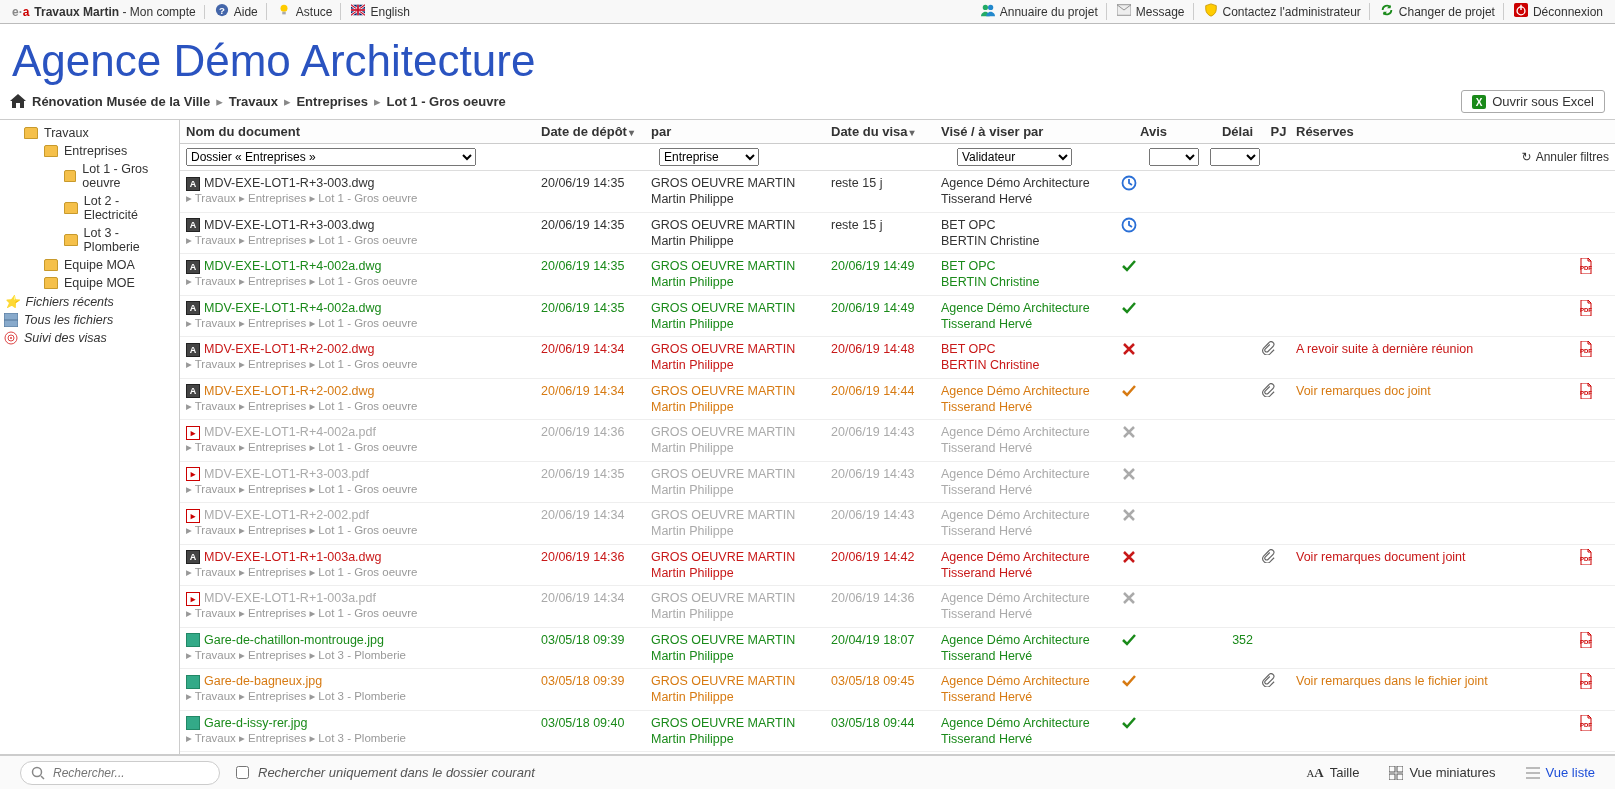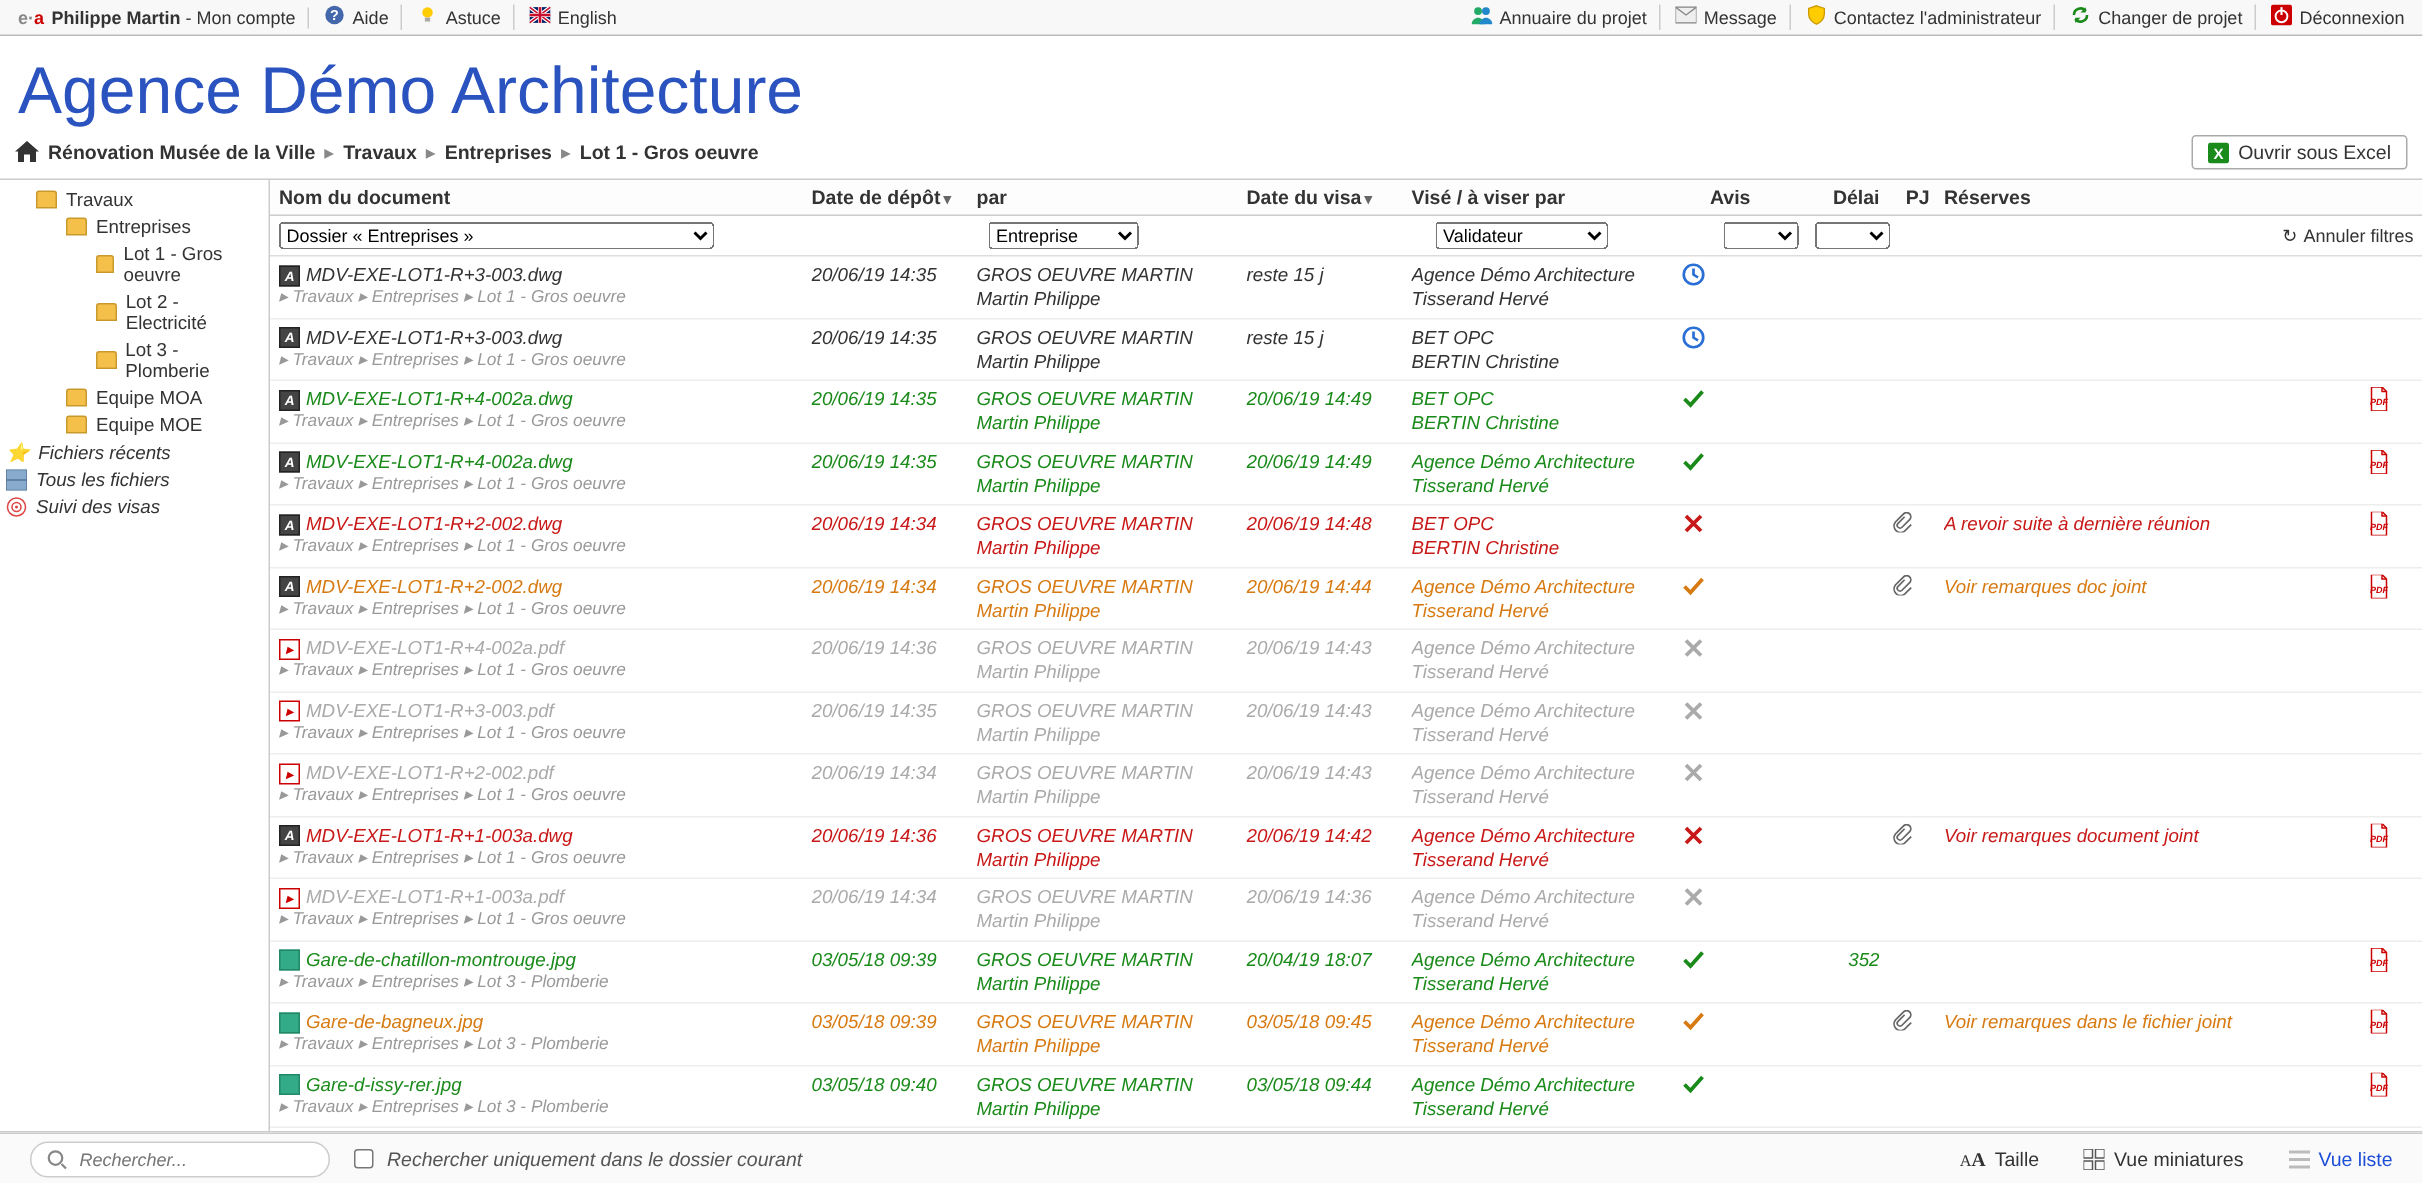--- a/index.html
+++ b/index.html
@@ -44,21 +44,21 @@
   .col-date { width:110px; }
   .col-par  { width:180px; }
   .col-visa { width:110px; }
   .col-visepar { width:180px; }
   .col-avis { width:65px; text-align:center;}
   .col-delai{ width:75px; text-align:right; padding-right:8px;}
   .col-pj   { width:35px; text-align:center;}
   .col-res  { flex:1; }
   .col-pdf  { width:30px; text-align:center;}
 
-  .rows { flex:1; overflow:auto;font-style:italic; }
+  .rows { flex:1; overflow:auto; }
   .row { display:flex; padding:4px 6px; border-bottom:1px solid #eee; font-size:12.5px; line-height:1.3;}
   .row .cell { overflow:hidden; }
   .row .two { display:flex; flex-direction:column; }
   .pathline { color:#999; font-size:11.5px; display:flex; align-items:center; gap:4px;}
 
   .status-pending{ color:#333;}
   .status-green  { color:#1a8a1a;}
   .status-red    { color:#c81818;}
   .status-orange { color:#d77a12;}
   .status-cancel { color:#aaa;}
@@ -81,21 +81,21 @@
   svg{ display:block; }
   .sort-arrow{ font-size:10px; color:#666; margin-left:2px;}
 </style>
 </head>
 <body>
 
 <div class="topbar">
   <div class="left">
     <div class="item">
       <span><span class="logo-e">e·</span><span class="logo-a">a</span></span>
-      <span><b>Philippe Martin</b><span> - Mon compte</span></span>
+      <span><b>Travaux Martin</b><span> - Mon compte</span></span>
     </div>
     <div class="item">
       <span>
         <svg class="icn" viewBox="0 0 16 16">
             <circle cx="8" cy="8" r="7" fill="#46a"></circle>
             <text x="8" y="12" text-anchor="middle" fill="#fff" font-size="11" font-weight="bold">?</text>
           </svg>
       </span>
       <span>Aide</span>
     </div>

